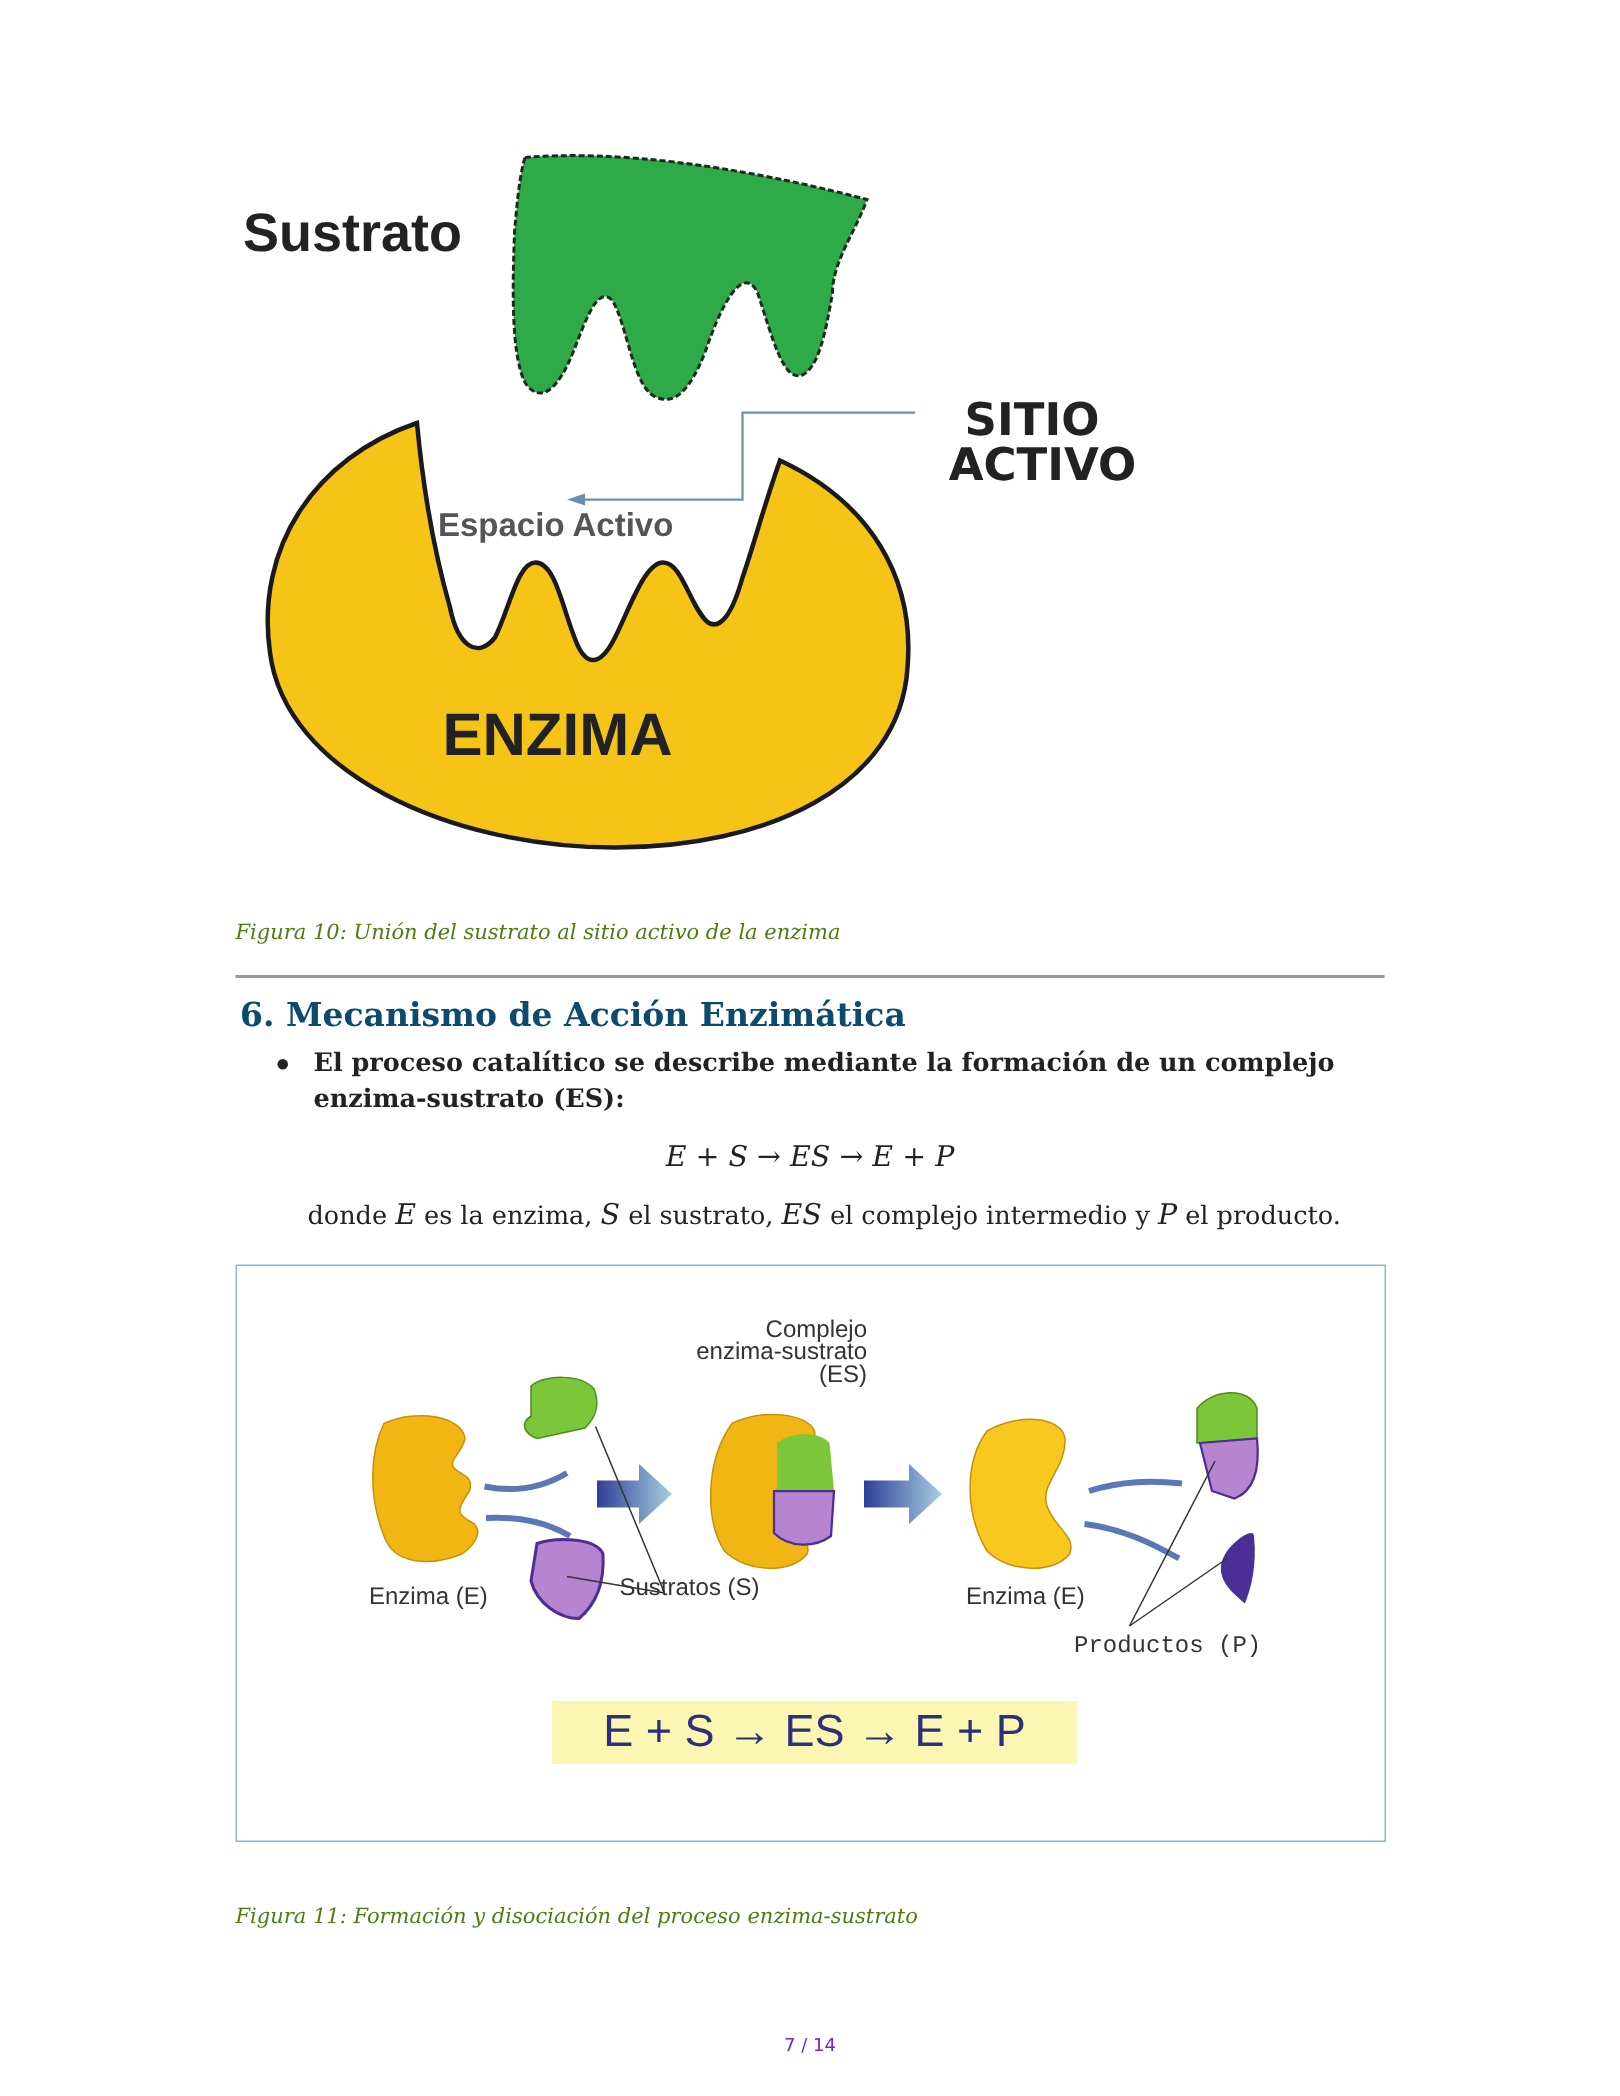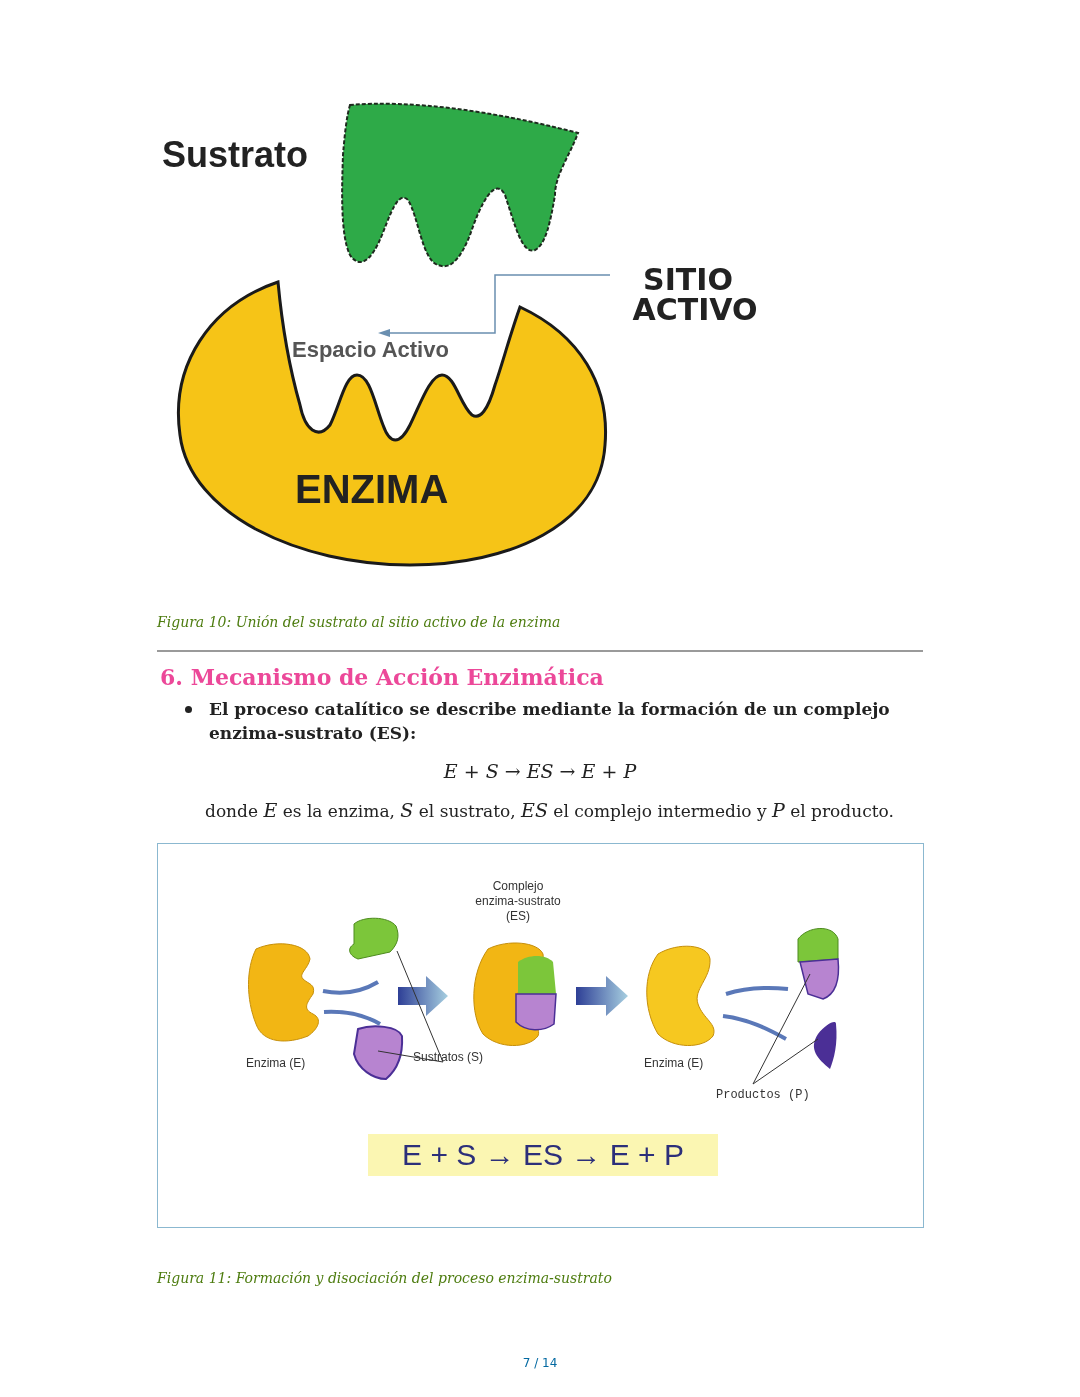--- a/index.html
+++ b/index.html
@@ -1,30 +1,30 @@
 <!DOCTYPE html>
 <html><head>
 <meta charset="utf-8">
 <style>
   html, body { margin: 0; padding: 0; background: #ffffff; }
   body { width: 1080px; height: 1397px; position: relative; overflow: hidden; font-family: "DejaVu Serif", serif; color: #222; }
   .abs { position: absolute; }
   .fig1 { left: 150px; top: 85px; width: 650px; height: 495px; }
   .caption { font-family: "DejaVu Serif", serif; font-style: italic; font-size: 14px; color: #4d7c0f; }
   .hr { left: 157px; top: 650px; width: 766px; height: 2px; background: #9a9a9a; }
-  .h2 { left: 160px; top: 664px; font-size: 22px; font-weight: bold; color: #ec4899; }
+  .h2 { left: 160px; top: 664px; font-size: 22px; font-weight: bold; color: #0c4a6e; }
   .bullet { left: 185px; top: 697px; width: 720px; font-size: 17px; line-height: 24px; }
   .bullet .dot { position: absolute; left: 0; top: 9px; width: 7px; height: 7px; background: #222; border-radius: 50%; }
   .bullet .txt { margin-left: 24px; display: block; font-weight: bold; }
   .eq { left: 157px; top: 760px; width: 766px; text-align: center; font-family: "DejaVu Serif", serif; font-style: italic; font-size: 19px; }
   .para { left: 157px; top: 799px; font-size: 17px; margin-left: 48px; }
   .para i { font-size: 19px; }
   .fig2 { left: 157px; top: 843px; width: 765px; height: 383px; border: 1px solid #8bb8d0; background: #fff; }
-  .pagenum { left: 0; width: 1080px; top: 1356px; text-align: center; font-family: "DejaVu Sans", sans-serif; font-size: 12px; color: #0369a1; }
-  .lbl { font-family: "Liberation Sans", sans-serif; font-size: 12px; color: #333; position: absolute; text-align: center; }
+  .pagenum { left: 0; width: 1080px; top: 1356px; text-align: center; font-family: "DejaVu Sans", sans-serif; font-size: 12px; color: #6d28d9; }
+  .lbl { font-family: "Liberation Sans", sans-serif; font-size: 16px; color: #333; position: absolute; text-align: right; }
   .eqbox { position: absolute; left: 210px; top: 290px; width: 350px; height: 42px; background: #fbf6b2; font-family: "Liberation Sans", sans-serif; font-size: 30px; color: #2c2f7a; text-align: center; line-height: 42px; }
 </style>
 </head>
 <body>
 
 <div class="abs fig1">
   <svg width="650" height="495" viewBox="0 0 650 495">
 
     <path d="M200,20 C260,15 340,25 428,48 C420,70 405,90 405,110 C400,140 395,160 385,165 C372,170 365,140 355,110 C345,90 330,120 320,150 C310,175 300,185 288,180 C272,175 268,130 258,115 C248,105 240,130 232,150 C222,175 210,185 200,170 C190,150 192,100 193,70 C195,45 197,30 200,20 Z" fill="#2eaa48" stroke="#1f2a1f" stroke-width="2" stroke-dasharray="4,2"></path>
 

